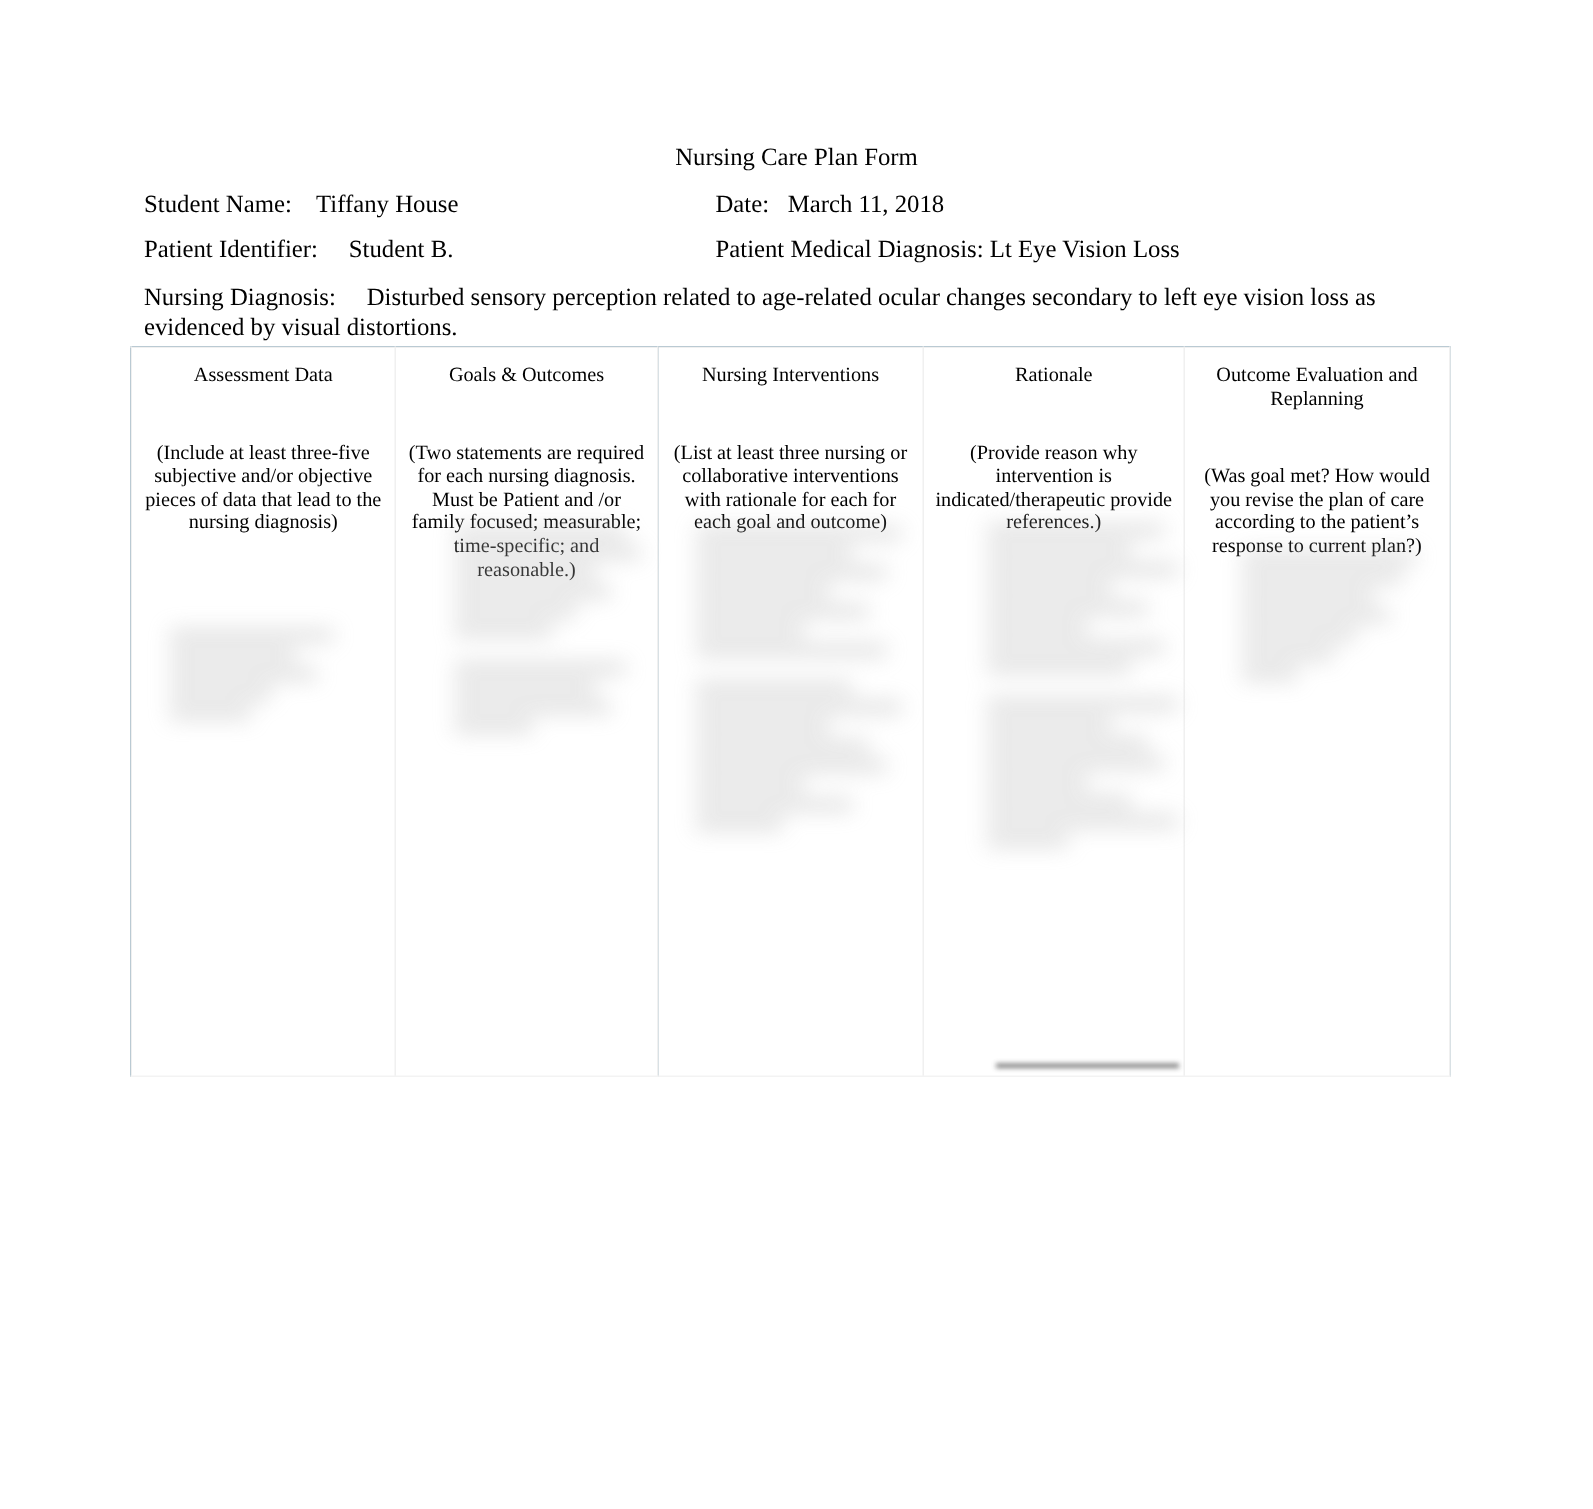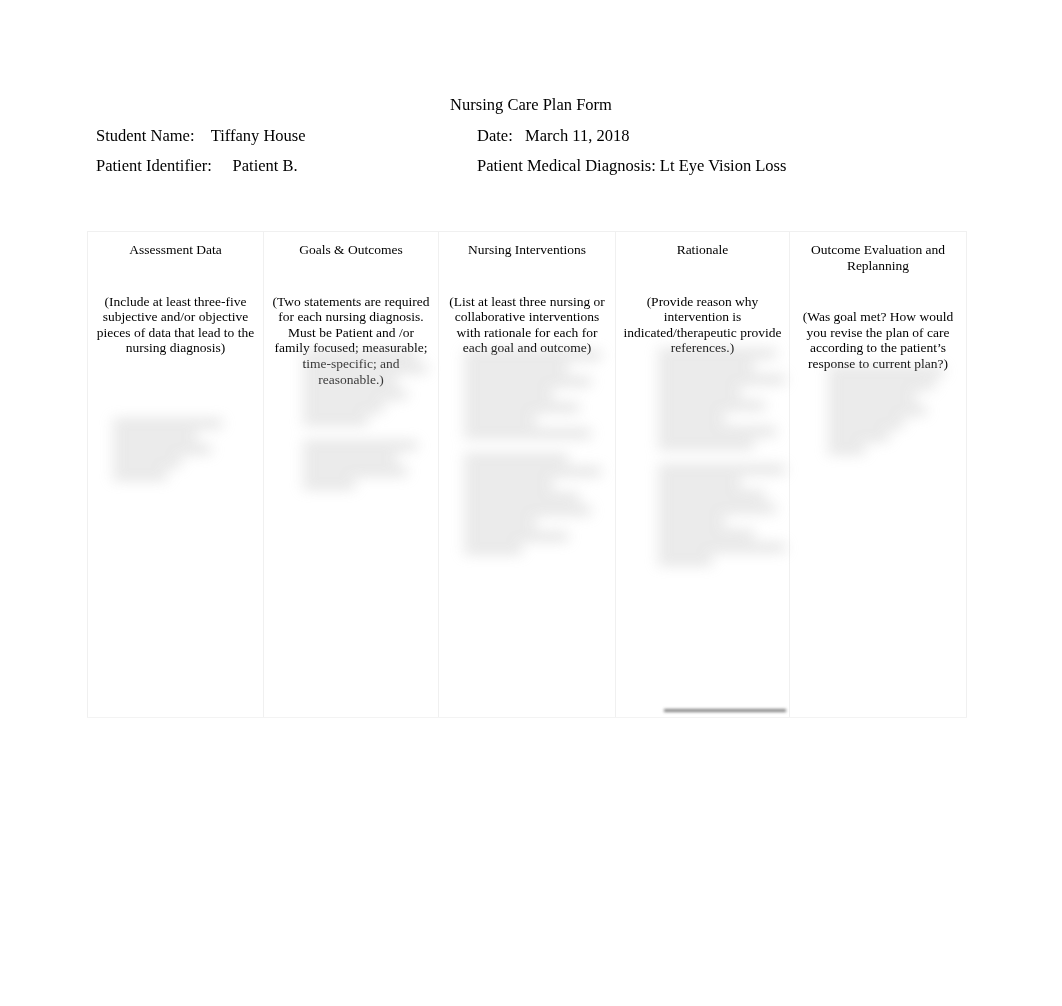--- a/index.html
+++ b/index.html
@@ -194,28 +194,33 @@
       <span class="meta-label">Date:</span>
       &nbsp;
       <span class="meta-value">March 11, 2018</span>
     </span>
   </div>
 
   <div class="meta-row row-2">
     <span class="meta-left">
       <span class="meta-label">Patient Identifier:</span>
       &nbsp;&nbsp;&nbsp;
-      <span class="meta-value">Patient B.</span>
+      <span class="meta-value">Student B.</span>
     </span>
     <span class="meta-right">
       <span class="meta-label">Patient Medical Diagnosis:</span>
       <span class="meta-value">Lt Eye Vision Loss</span>
     </span>
   </div>
 
+  <div class="diagnosis-block">
+    <span class="diagnosis-label">Nursing Diagnosis:</span>
+    &nbsp;&nbsp;&nbsp;
+    <span class="diagnosis-value">Disturbed sensory perception related to age-related ocular changes secondary to left eye vision loss as evidenced by visual distortions.</span>
+  </div>
 
   <table class="plan-table">
     <colgroup>
       <col class="col-1">
         <col class="col-2">
         <col class="col-3">
         <col class="col-4">
         <col class="col-5">
     </colgroup>
     <tbody>

